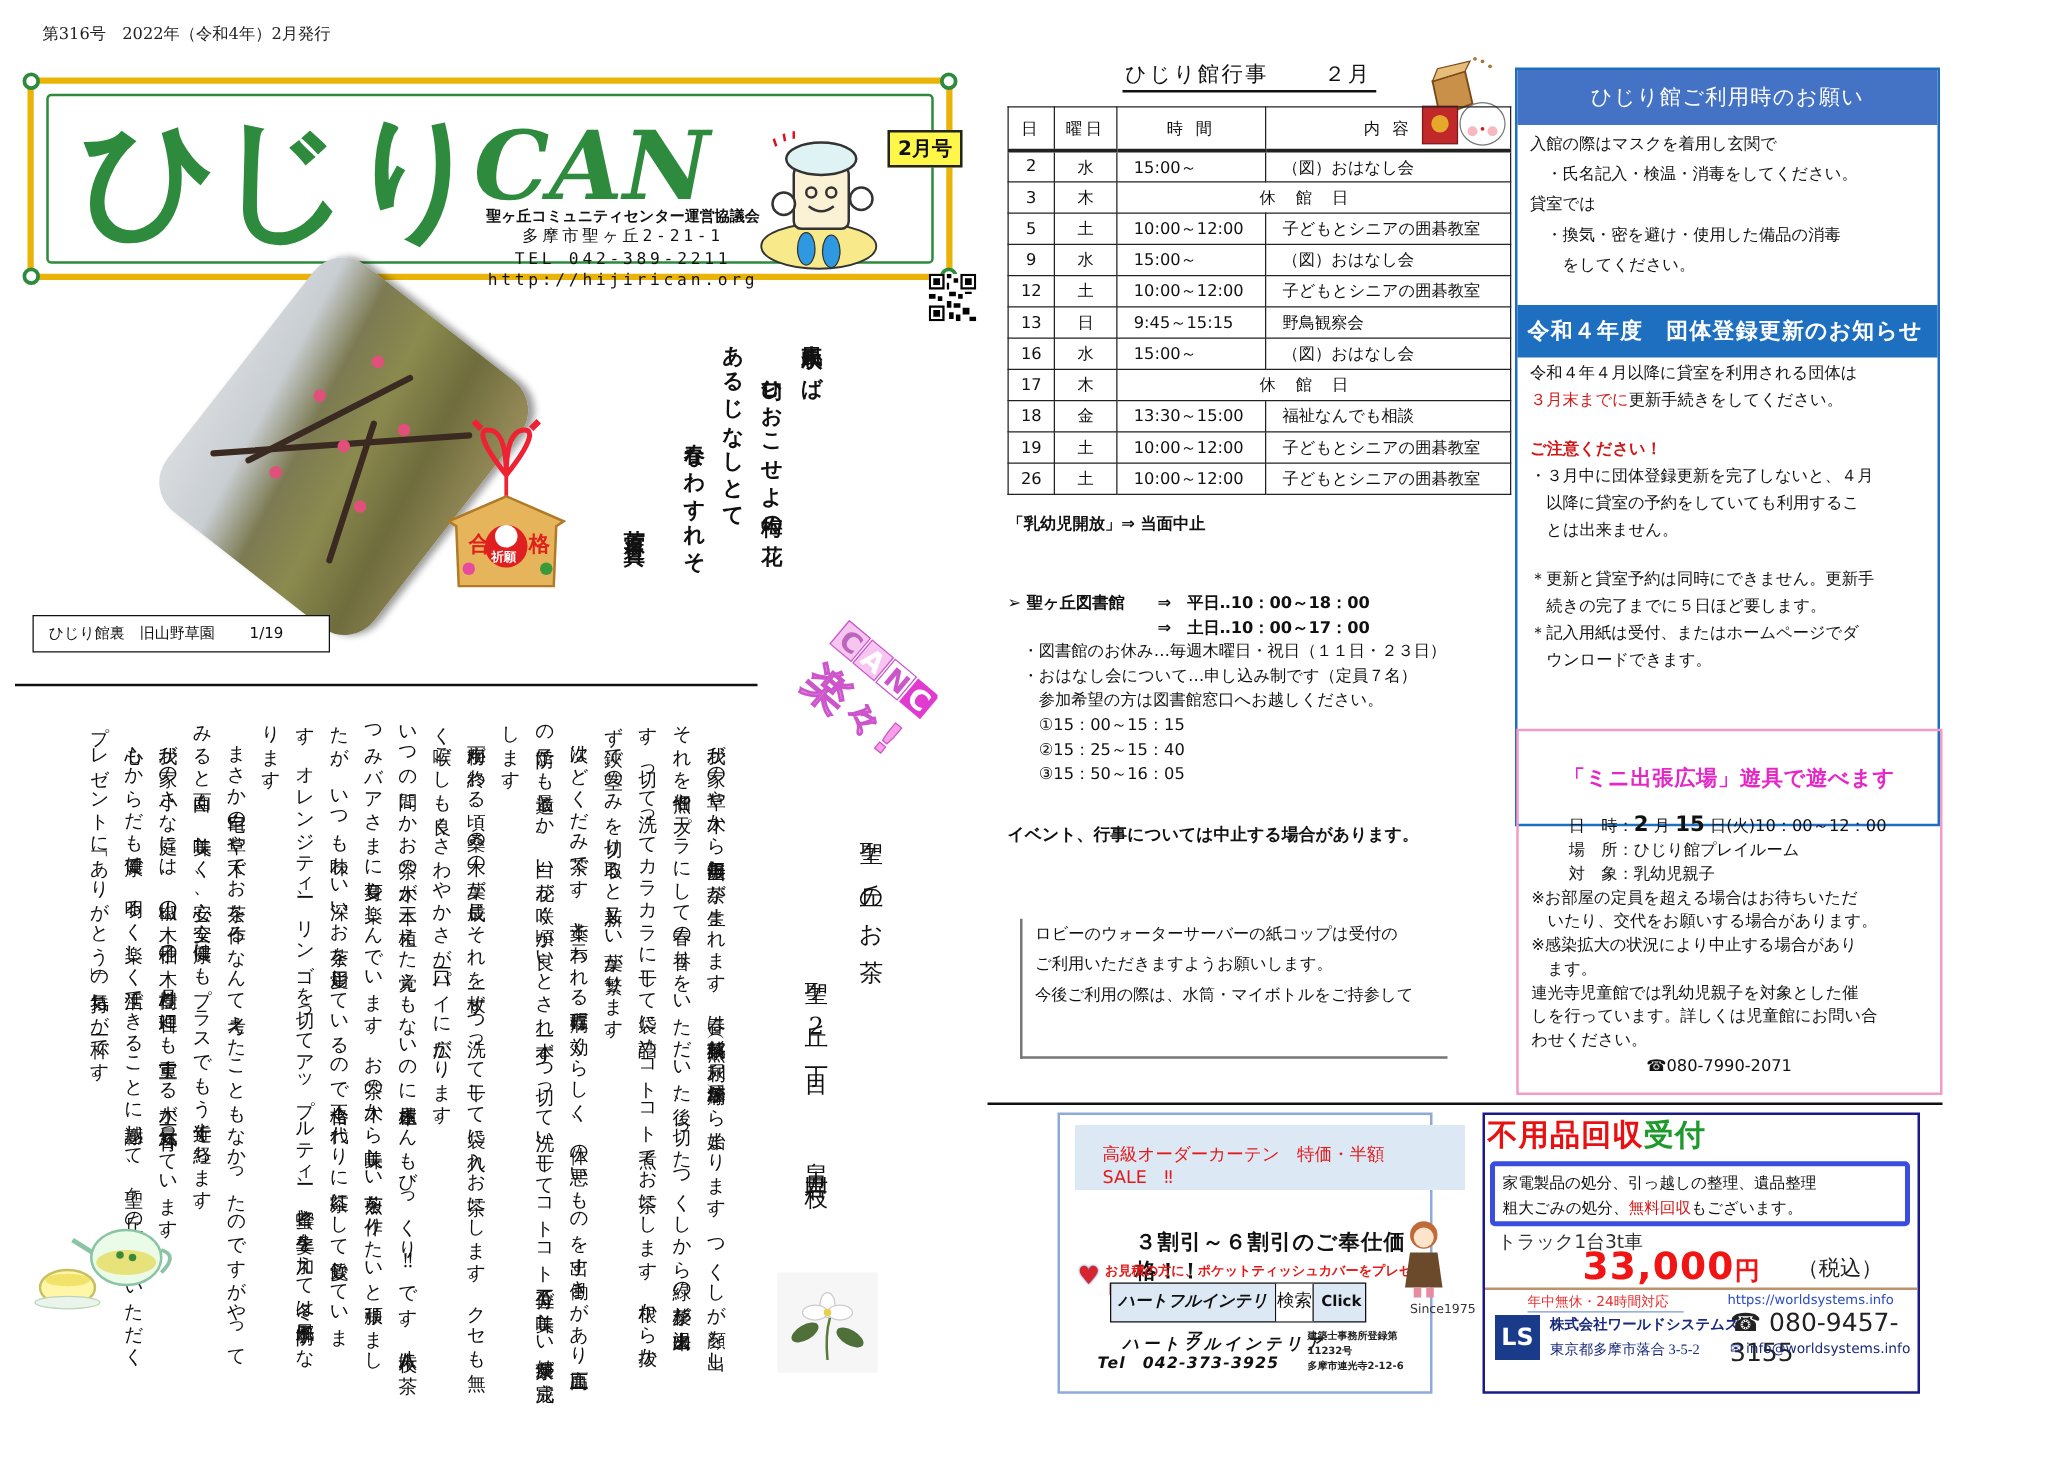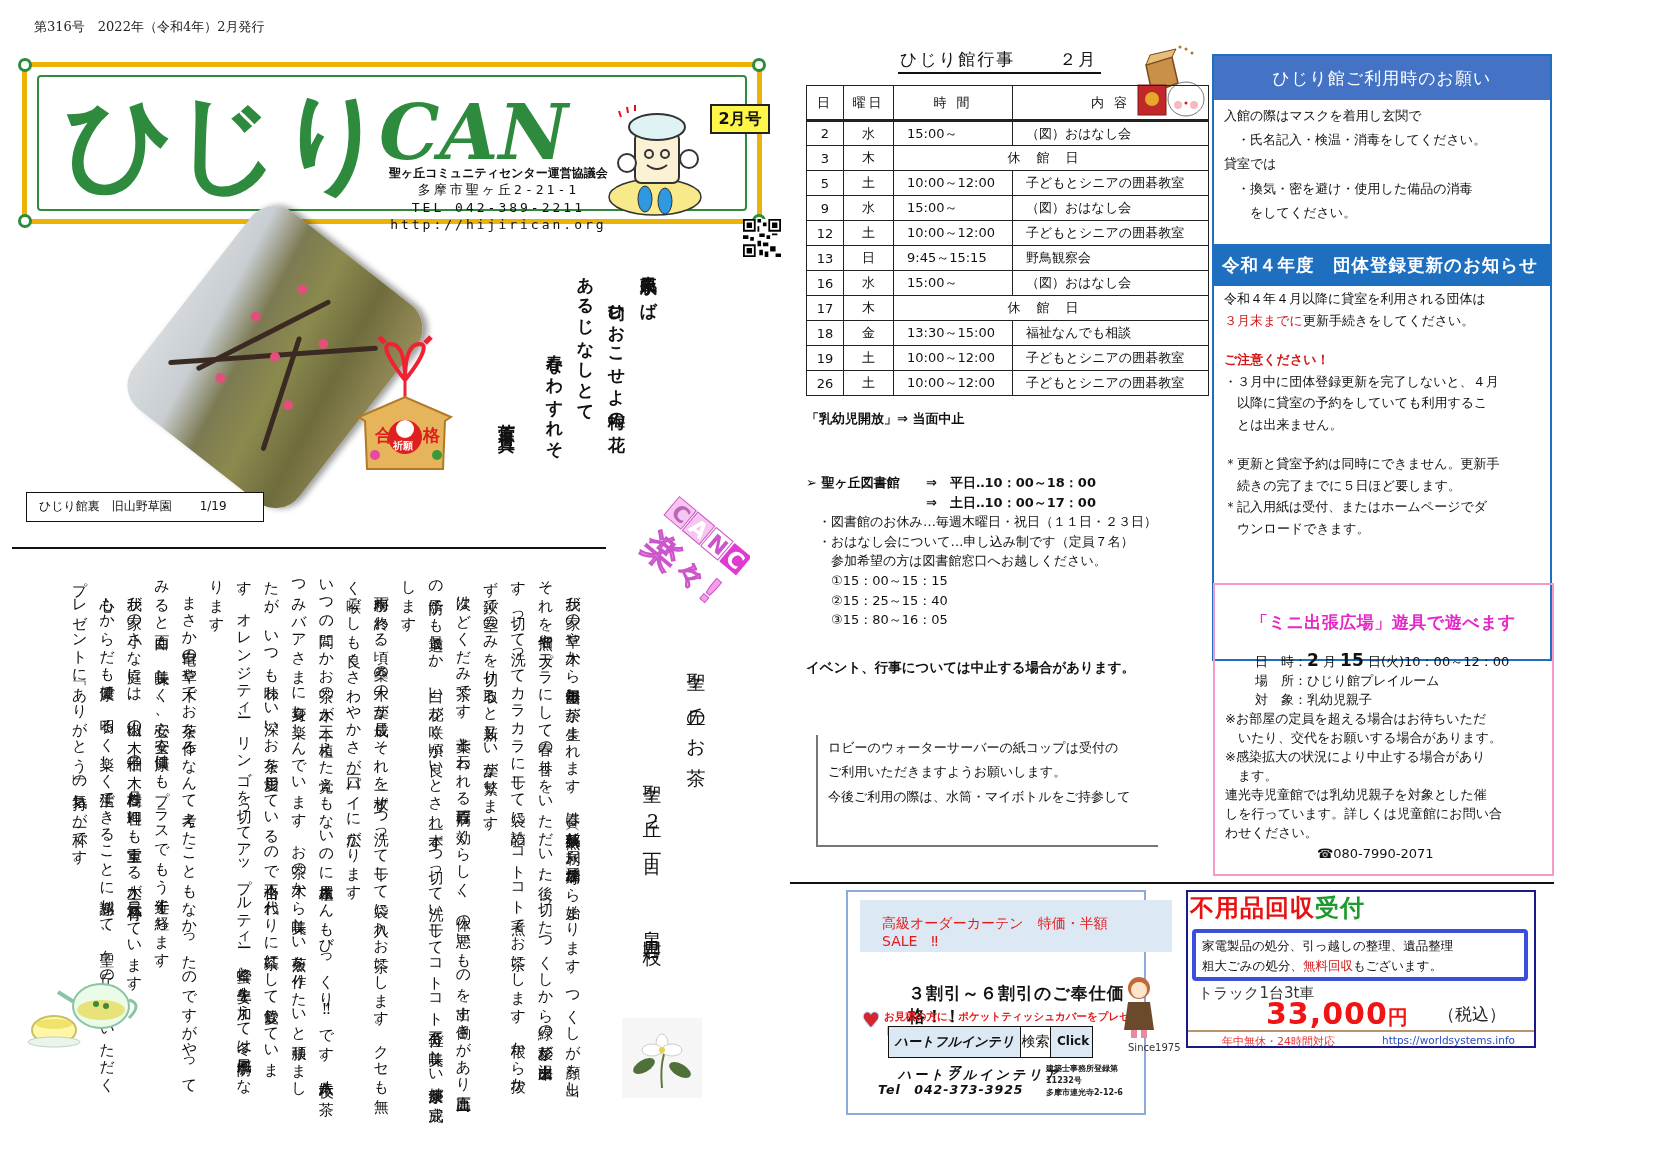--- a/index.html
+++ b/index.html
@@ -95,21 +95,21 @@
   #ad1 .search .q { width: 132px; border-right: 1.5px solid #111; font-size: 13px; font-style: italic; font-weight: bold; text-align: center; line-height: 29px; }
   #ad1 .search .go { width: 30px; border-right: 1.5px solid #111; background: #fff; text-align: center; line-height: 29px; font-size: 14px; }
   #ad1 .search .click { padding-left: 6px; line-height: 29px; font-size: 12px; font-weight: bold; }
   #ad1 .since { position: absolute; left: 280px; top: 150px; font-size: 10px; color: #333; }
   #ad1 .girl { position: absolute; left: 272px; top: 82px; width: 38px; height: 66px; }
   #ad1 .name { position: absolute; left: 50px; top: 174px; font-size: 13px; font-weight: bold; font-style: italic; letter-spacing: 3px; }
   #ad1 .addr { position: absolute; left: 198px; top: 171px; font-size: 8px; font-weight: bold; line-height: 12px; color: #222; }
   #ad1 .tel { position: absolute; left: 30px; top: 190px; font-size: 12.5px; font-weight: bold; font-style: italic; letter-spacing: 1px; }
 
   
-  #ad2 { left: 1186px; top: 890px; width: 350px; height: 158px; border: 2.5px solid #1a1a8a; background: #fff; overflow: hidden; }
+  #ad2 { left: 1186px; top: 890px; width: 350px; height: 225px; border: 2.5px solid #1a1a8a; background: #fff; overflow: hidden; }
   #ad2 .head { position: absolute; left: 2px; top: 0px; font-size: 24px; font-weight: bold; letter-spacing: 1px; }
   #ad2 .head .r { color: #e81010; } #ad2 .head .g { color: #1e9a2c; }
   #ad2 .box { position: absolute; left: 4px; top: 37px; width: 336px; height: 52px; border: 4px solid #3a4ddd; border-radius: 4px; padding: 3px 6px; font-size: 12.5px; font-weight: normal; line-height: 20px; }
   #ad2 .truck { position: absolute; left: 10px; top: 92px; font-size: 15px; color: #333; }
   #ad2 .price { position: absolute; left: 78px; top: 104px; font-size: 30px; font-weight: bold; color: #f01414; letter-spacing: 1px; font-family: "DejaVu Sans", sans-serif; }
   #ad2 .price .y { font-size: 20px; }
   #ad2 .tax { position: absolute; left: 250px; top: 111px; font-size: 17px; color: #222; }
   #ad2 .rule { position: absolute; left: 0; top: 138px; width: 100%; height: 2px; background: #b9946c; }
   #ad2 .open { position: absolute; left: 34px; top: 142px; font-size: 11px; color: #e83030; border-bottom: 1.5px solid #7a9ad0; padding-right: 12px; }
   #ad2 .url { position: absolute; left: 194px; top: 142px; font-size: 10.5px; color: #2a4ac0; font-weight: normal; }
@@ -357,21 +357,21 @@
     <span style="width:120px">➢ 聖ヶ丘図書館</span>
     <span>⇒　平日‥10：00～18：00</span>
   </div>
   <div class="bold" style="padding-left:120px">⇒　土日‥10：00～17：00</div>
   <div style="padding-left:12px">
     <div>・図書館のお休み…毎週木曜日・祝日（１１日・２３日）</div>
     <div>・おはなし会について…申し込み制です（定員７名）</div>
     <div>　参加希望の方は図書館窓口へお越しください。</div>
     <div>　①15：00～15：15</div>
     <div>　②15：25～15：40</div>
-    <div>　③15：80～16：05</div>
+    <div>　③15：50～16：05</div>
   </div>
 </div>
 
 <div class="abs bold" style="left:806px;top:659px;font-size:13.5px">イベント、行事については中止する場合があります。</div>
 
 <div id="water" class="abs">
   <div>ロビーのウォーターサーバーの紙コップは受付の</div>
   <div>ご利用いただきますようお願いします。</div>
   <div>今後ご利用の際は、水筒・マイボトルをご持参して</div>
 </div>

